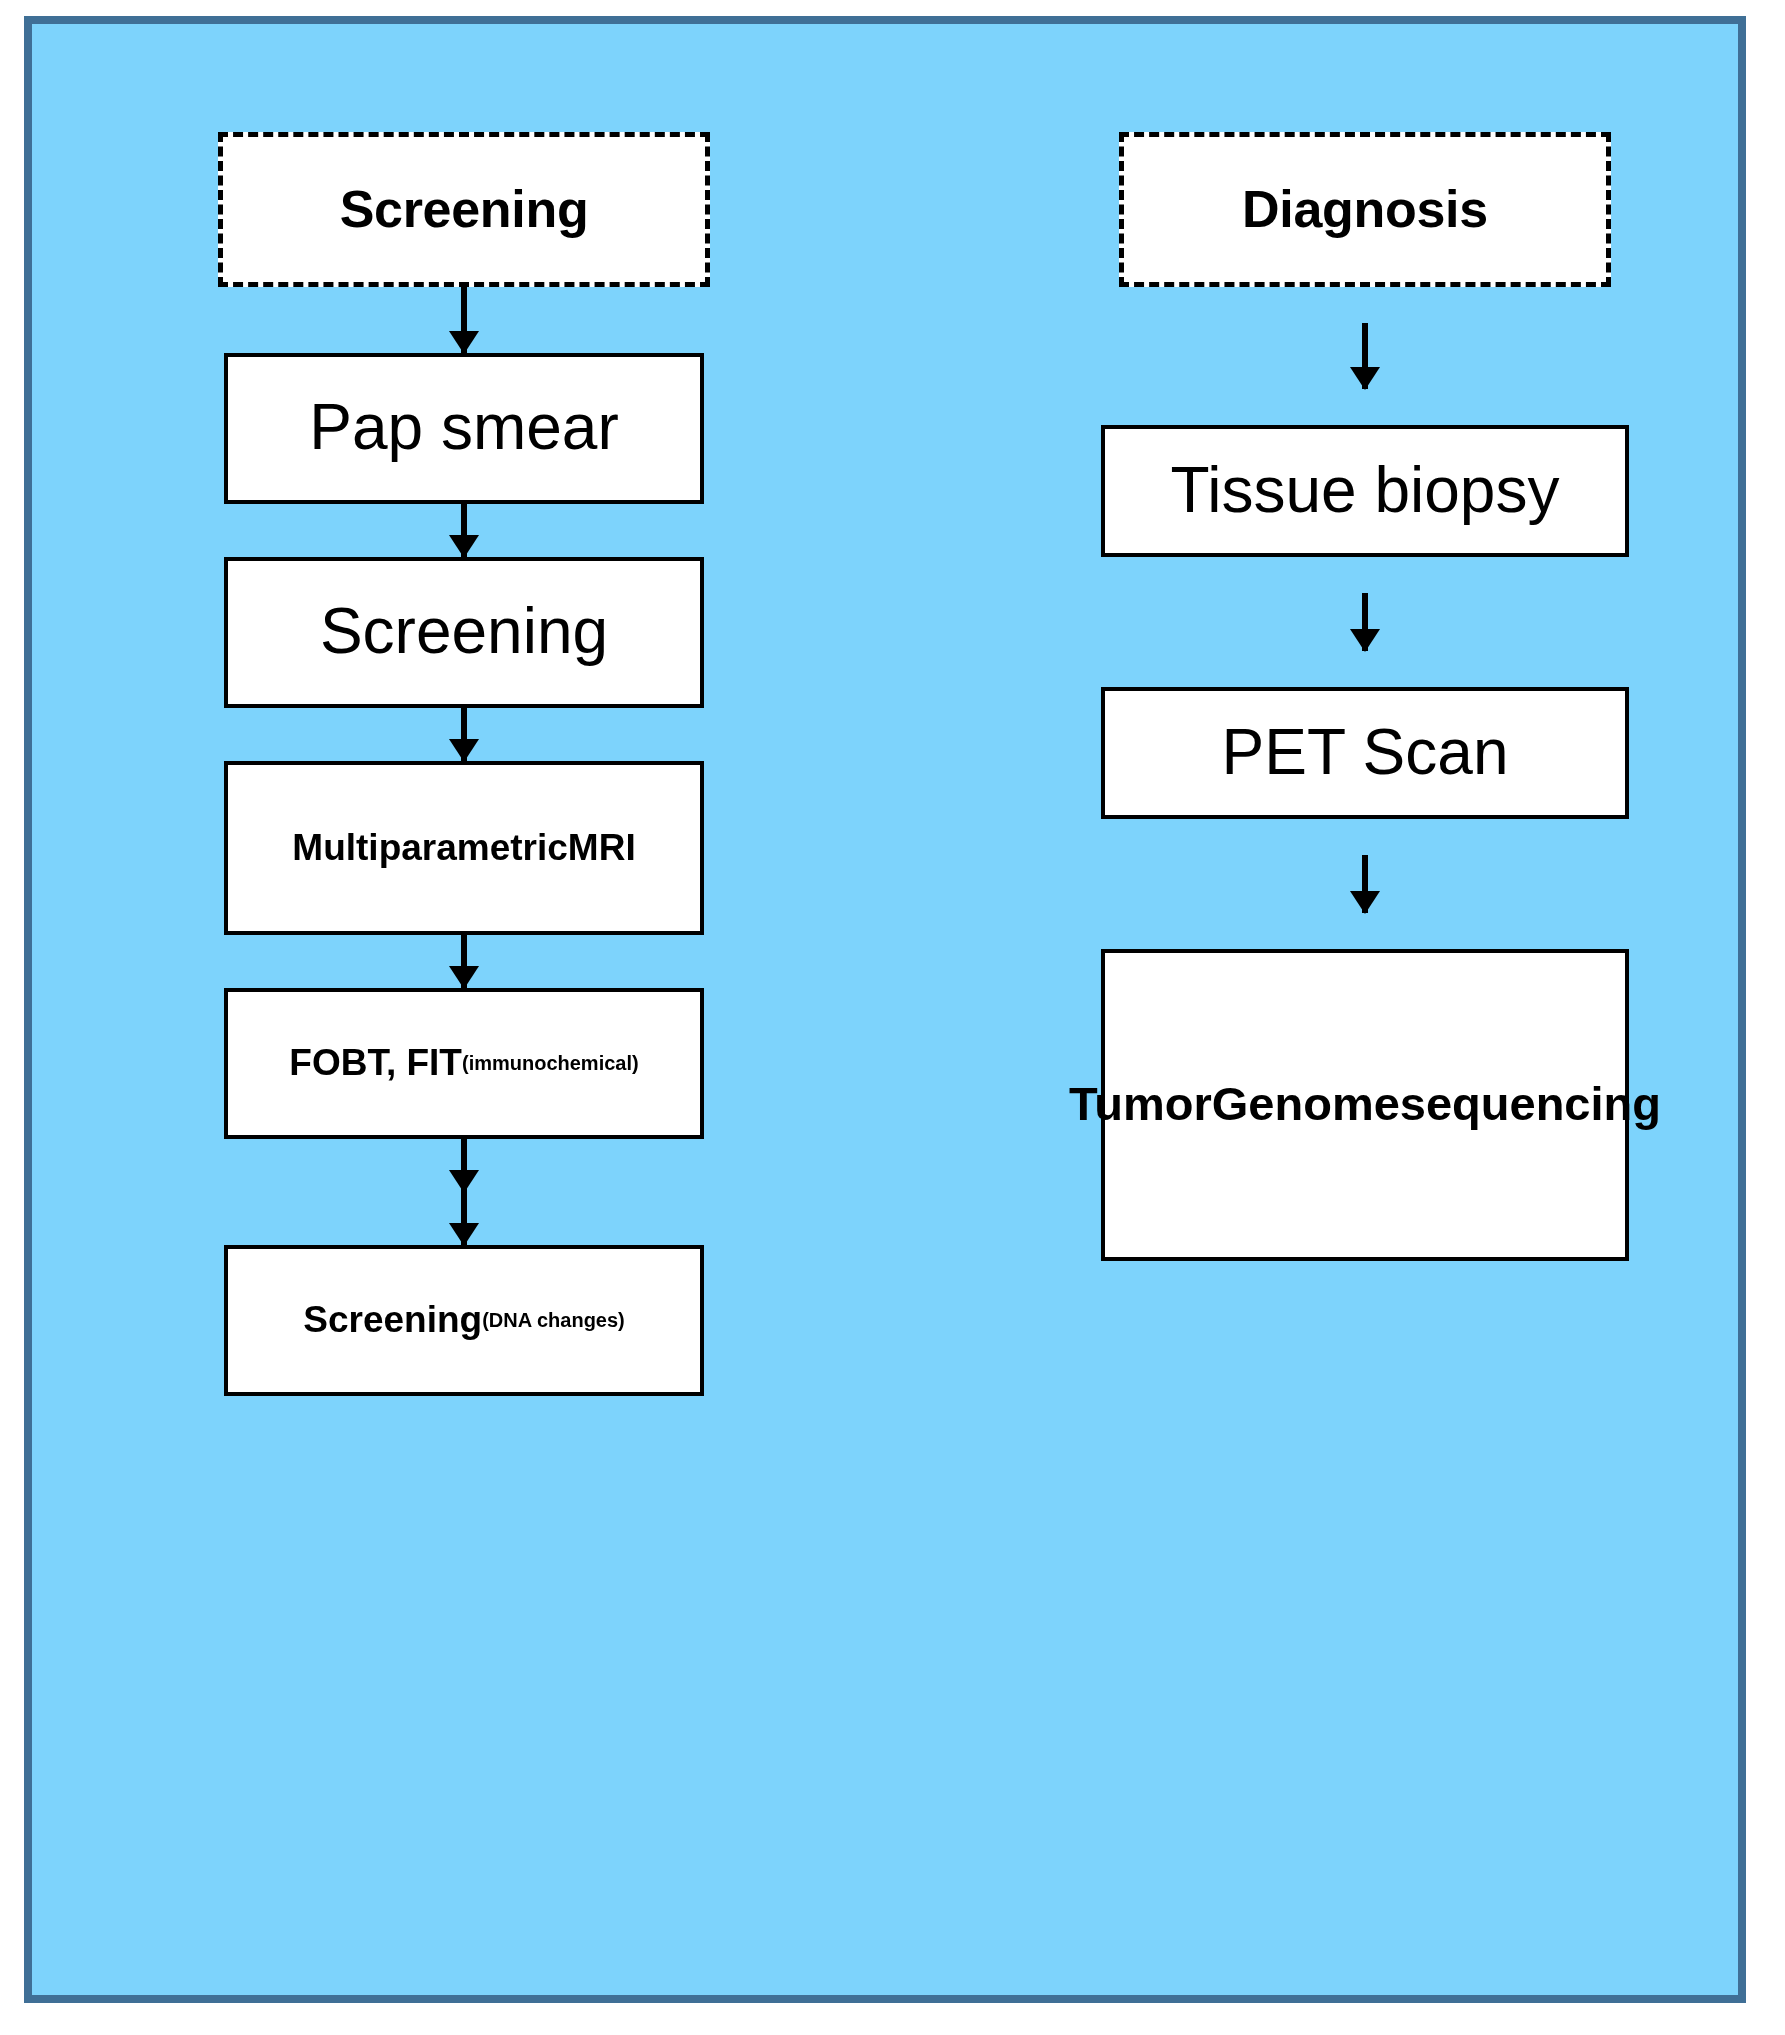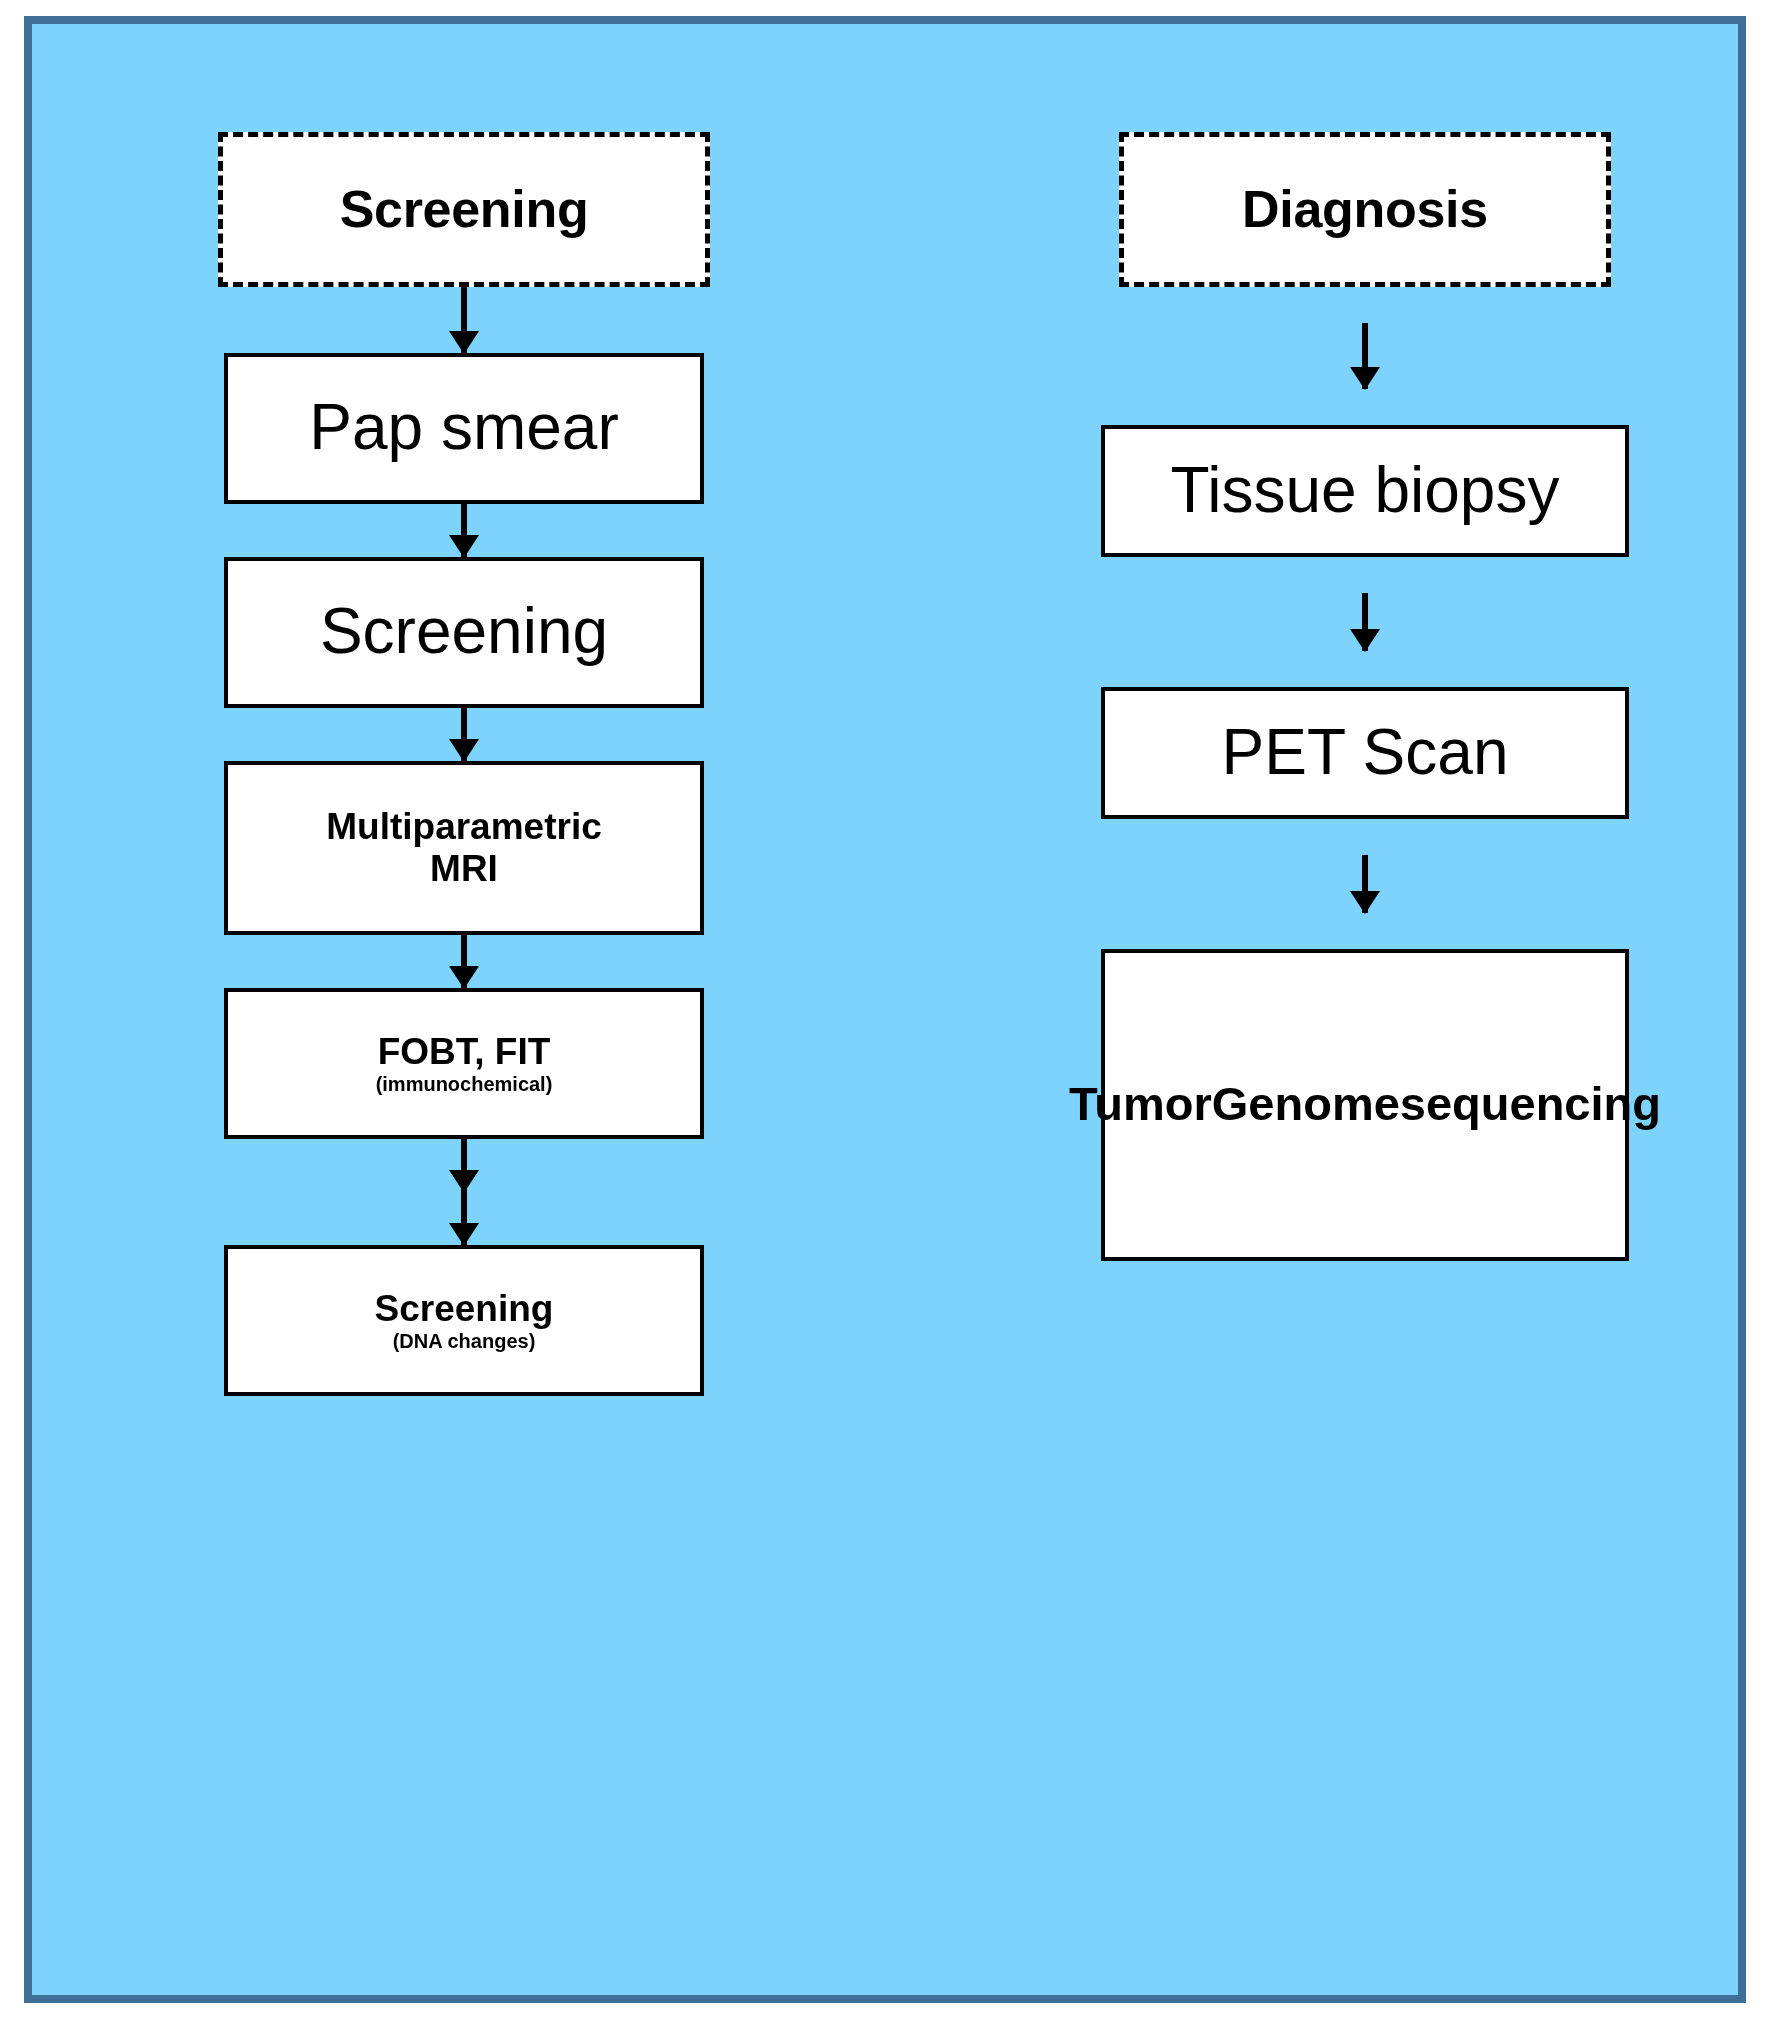--- a/index.html
+++ b/index.html
@@ -67,21 +67,21 @@
     letter-spacing: -0.3px;
   }
 
   .node-strong {
     font-size: 64px;
     font-weight: normal;
     text-align: right;
   }
 
   .node-two-line {
-    flex-direction: column;
+    flex-direction: row;
   }
   .node-two-line .line1 { font-size: 37px; font-weight: bold; }
   .node-two-line .line2 { font-size: 20px; font-weight: bold; }
 
   .node-big-multi {
     flex-direction: row;
   }
   .node-big-multi span {
     font-size: 47px;
     font-weight: bold;

